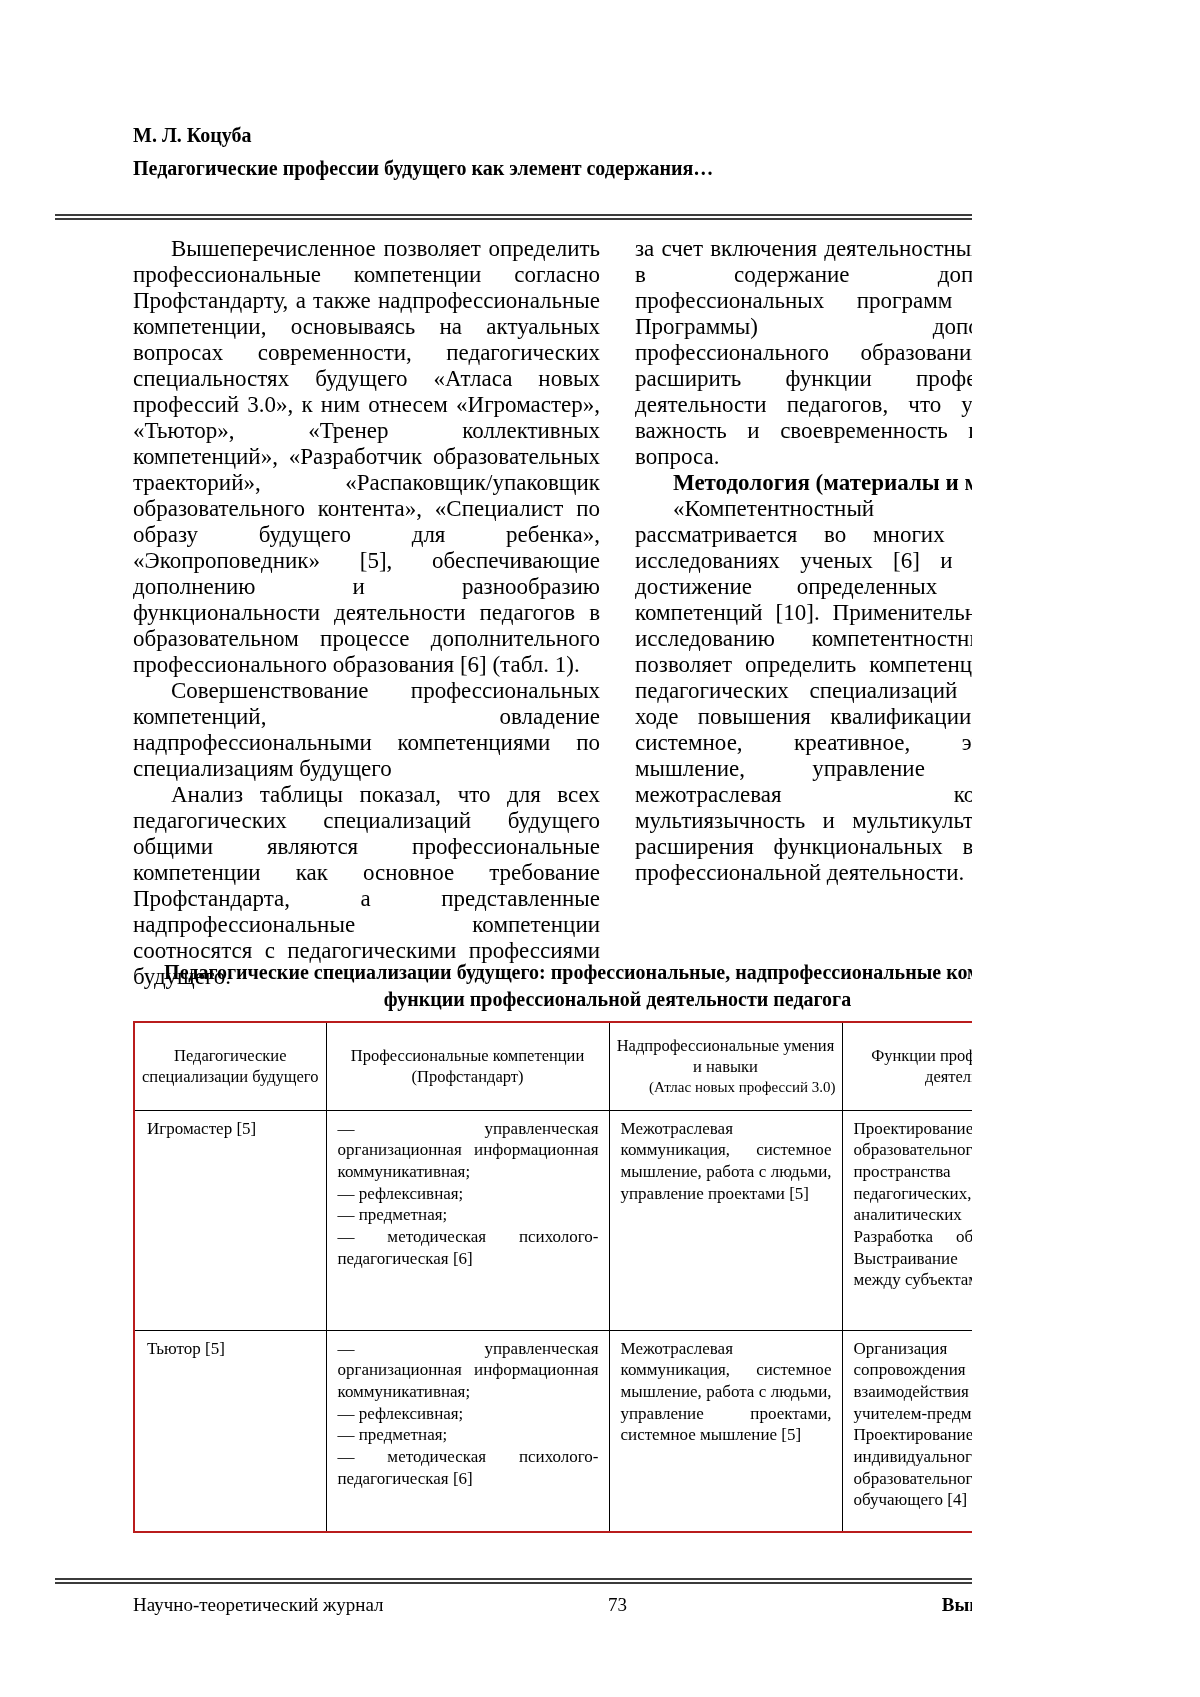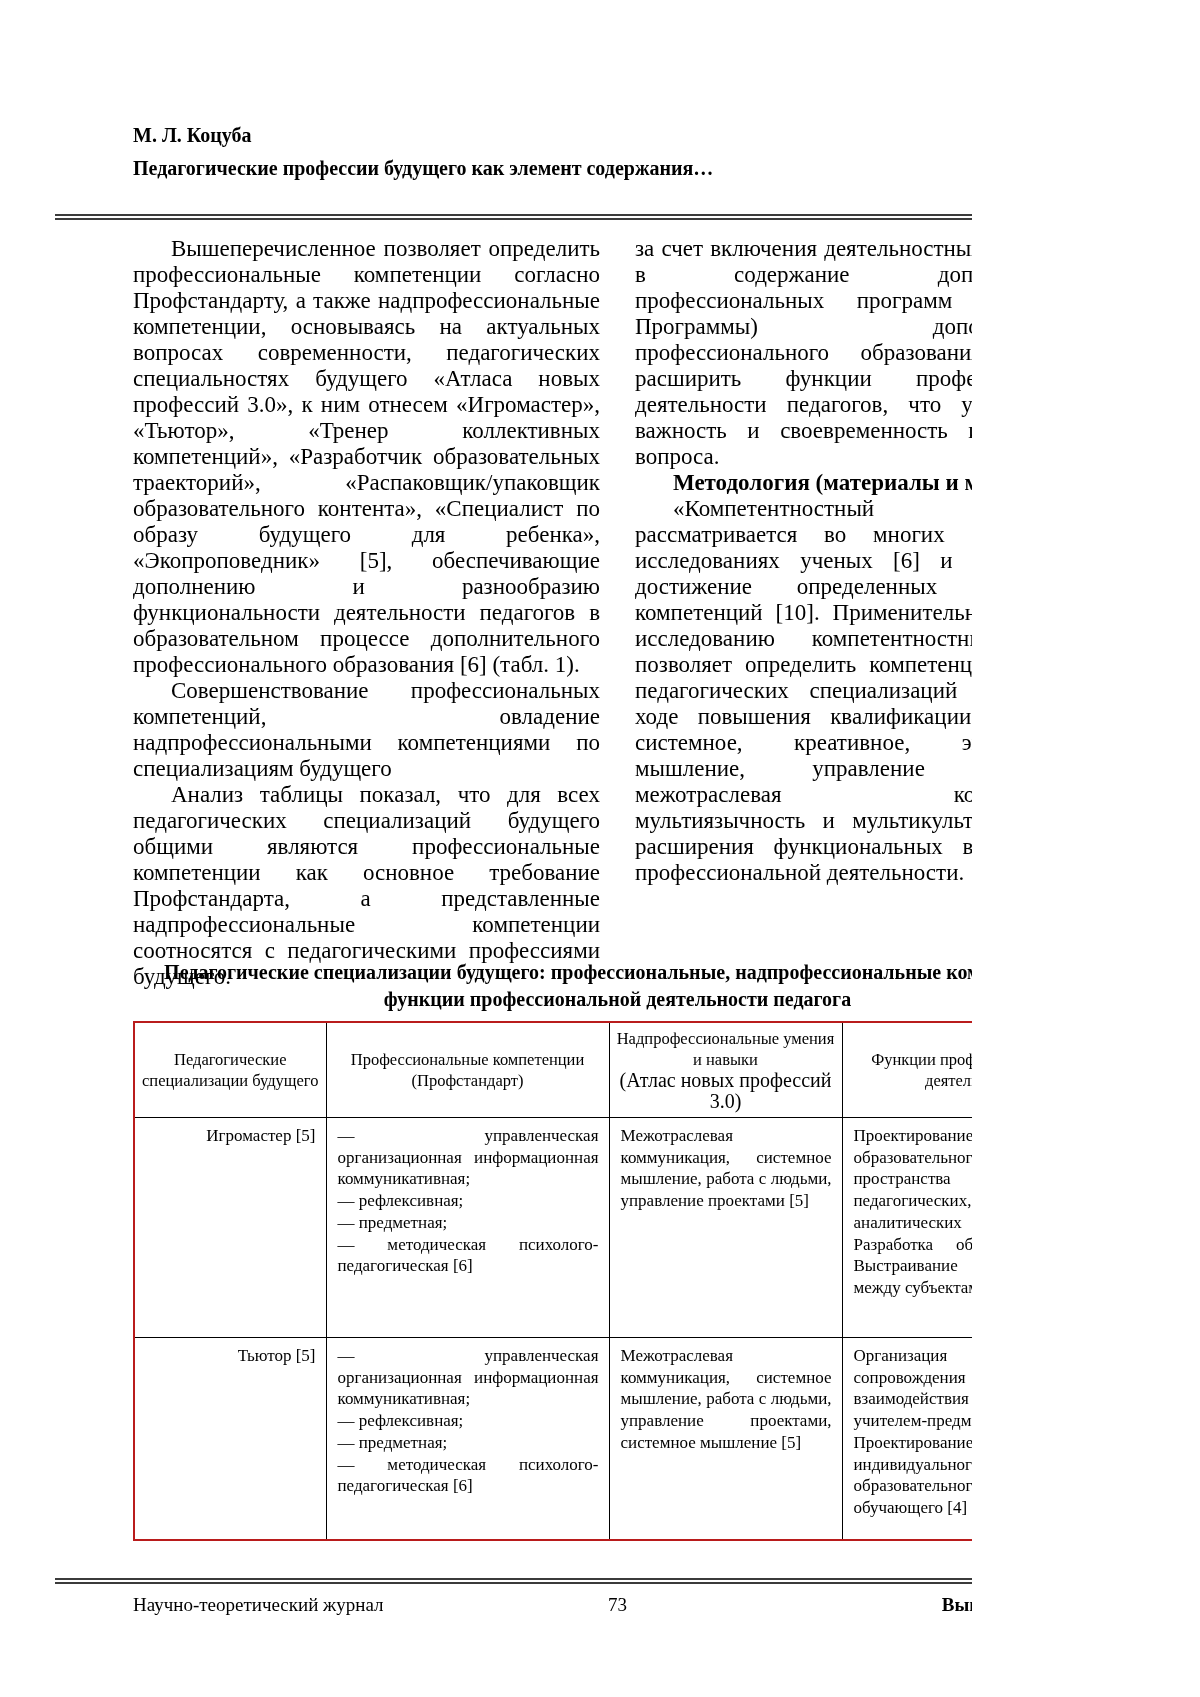--- a/index.html
+++ b/index.html
@@ -39,25 +39,25 @@
                  font-weight:bold; font-size:20px; line-height:27px; }
 
   
   table.tbl { position:absolute; left:133px; top:981px; width:969px;
               border-collapse:collapse; table-layout:fixed; border:2px solid #b91c1c; }
   .tbl th, .tbl td { border:1px solid #000; }
   .tbl th { font-weight:normal; font-size:16.5px; line-height:21px; text-align:center;
             vertical-align:middle; padding:5px 6px; height:88px; }
   .tbl td { font-size:17px; line-height:21.7px; vertical-align:top;
             padding:7px 10px 7px 11px; text-align:justify; }
-  .tbl td.spec { text-align:right; padding-left:12px; }
+  .tbl td.spec { text-align:left; padding-left:12px; }
   tr.r1 td { height:220px; }
   tr.r2 td { height:202px; }
   .th-sub { display:block; }
-  .tbl th:nth-child(3) .th-sub { font-size:20px; }
+  .tbl th:nth-child(3) .th-sub { font-size:15px;text-align:right; }
 
   
   .footer { position:absolute; left:133px; top:1554px; width:969px; font-size:19px; }
   .footer .f-left  { position:absolute; left:0; }
   .footer .f-page  { position:absolute; left:0; right:0; text-align:center; }
   .footer .f-right { position:absolute; right:0;font-weight:bold; }
 
   .bottom-strip { position:absolute; left:0; right:0; bottom:0; height:8px; background:#5b5c5e; }
 </style>
 </head>

